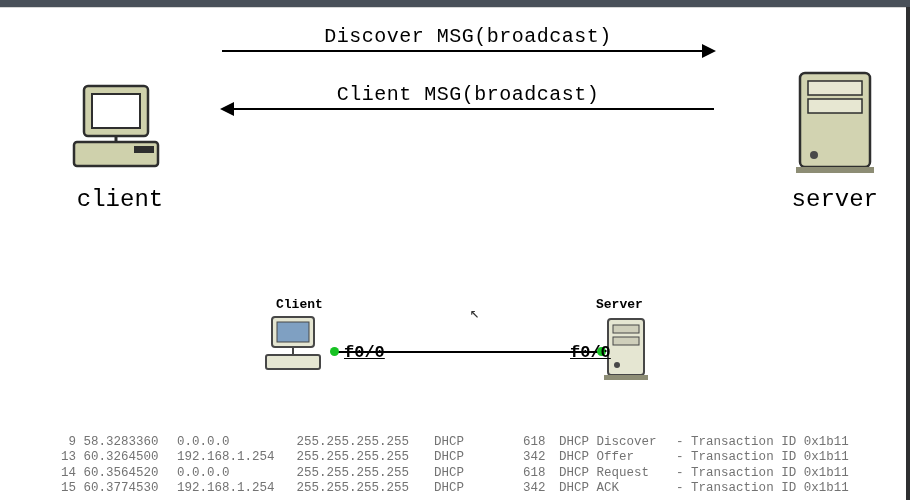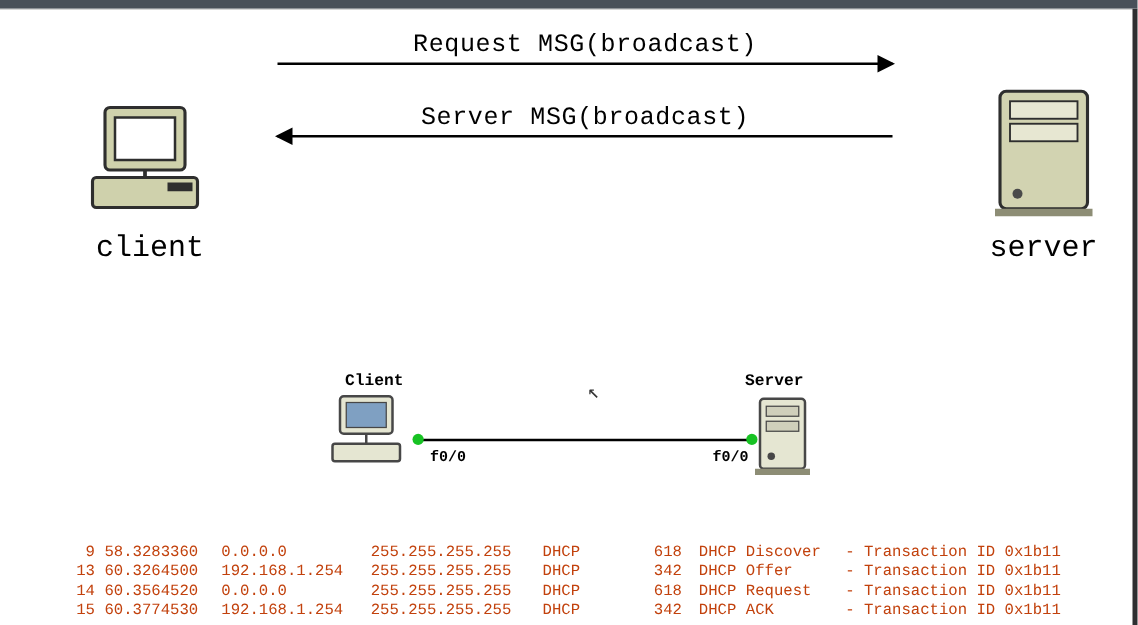--- a/index.html
+++ b/index.html
@@ -118,40 +118,41 @@
     height: 9px;
     background: #17c223;
     border-radius: 50%;
     top: -4px;
   }
   .green-dot.l { left: -4px; }
   .green-dot.r { right: -4px; }
   .iface {
     position: absolute;
     font-weight: bold;
-    font-size: 12px;
-    top: 62px;
+    font-size: 17px;
+    top: 46px;
+    text-decoration: underline;
   }
   .iface.l { left: 108px; }
   .iface.r { left: 334px; }
   .cursor {
     position: absolute;
     left: 470px;
     top: 296px;
     font-size: 16px;
     color: #333;
   }
   .capture {
     position: absolute;
     left: 46px;
     bottom: 10px;
     font-size: 12.5px;
     line-height: 1.25;
     white-space: pre;
-    color: #c2410c;
+    color: #737373;
   }
   .capture .row span { display: inline-block; }
   .col-no   { width: 30px; text-align: right; }
   .col-time { width: 86px; }
   .col-src  { width: 112px; }
   .col-dst  { width: 130px; }
   .col-proto{ width: 68px; }
   .col-len  { width: 36px; text-align: right; padding-right: 6px;}
   .col-info { }
   .info-type { display:inline-block; width:72px; }
@@ -189,25 +190,25 @@
       <rect x="16" y="12" width="54" height="14" fill="#e7e7d2" stroke="#2e2e2e" stroke-width="1.5"></rect>
       <rect x="16" y="30" width="54" height="14" fill="#e7e7d2" stroke="#2e2e2e" stroke-width="1.5"></rect>
       <circle cx="22" cy="86" r="4" fill="#4a4a4a"></circle>
       <rect x="4" y="98" width="78" height="6" fill="#8d8d75"></rect>
     </svg>
     <div class="end-label">server</div>
   </div>
 
   <div class="arrows">
     <div class="arrow-row">
-      <div class="arrow-label">Request MSG(broadcast)</div>
+      <div class="arrow-label">Discover MSG(broadcast)</div>
       <div class="arrow-line right"></div>
     </div>
     <div class="arrow-row">
-      <div class="arrow-label">Server MSG(broadcast)</div>
+      <div class="arrow-label">Client MSG(broadcast)</div>
       <div class="arrow-line left"></div>
     </div>
   </div>
 </div>
 
 <div class="mini">
   <div class="mini-label mini-client-lbl">Client</div>
   <div class="mini-label mini-server-lbl">Server</div>
 
   <div class="mini-pc">

